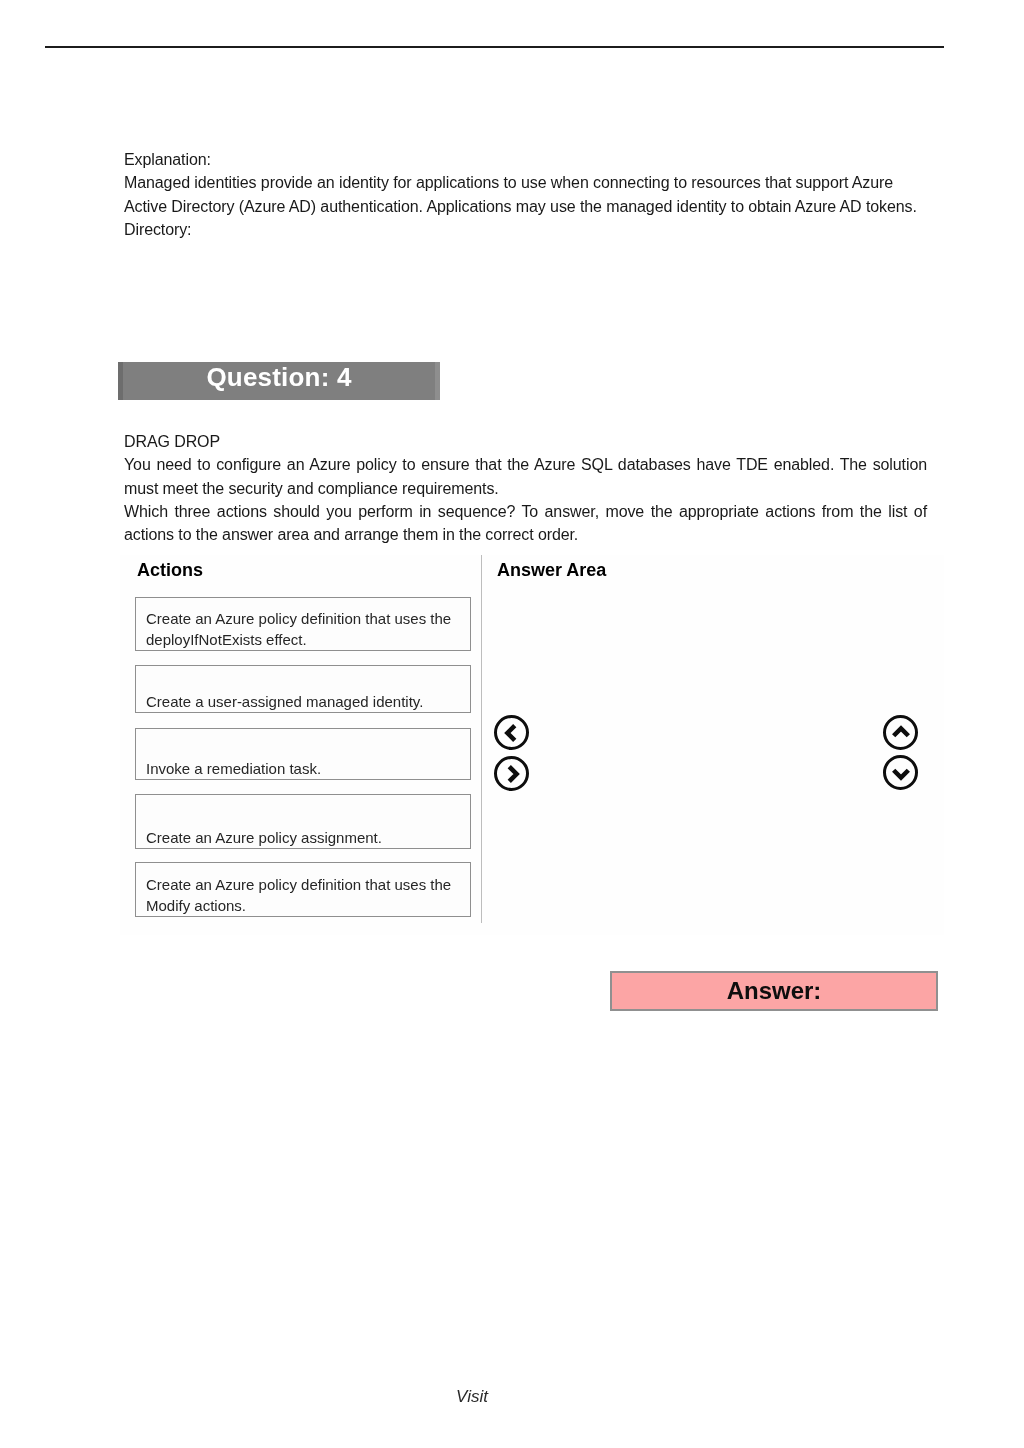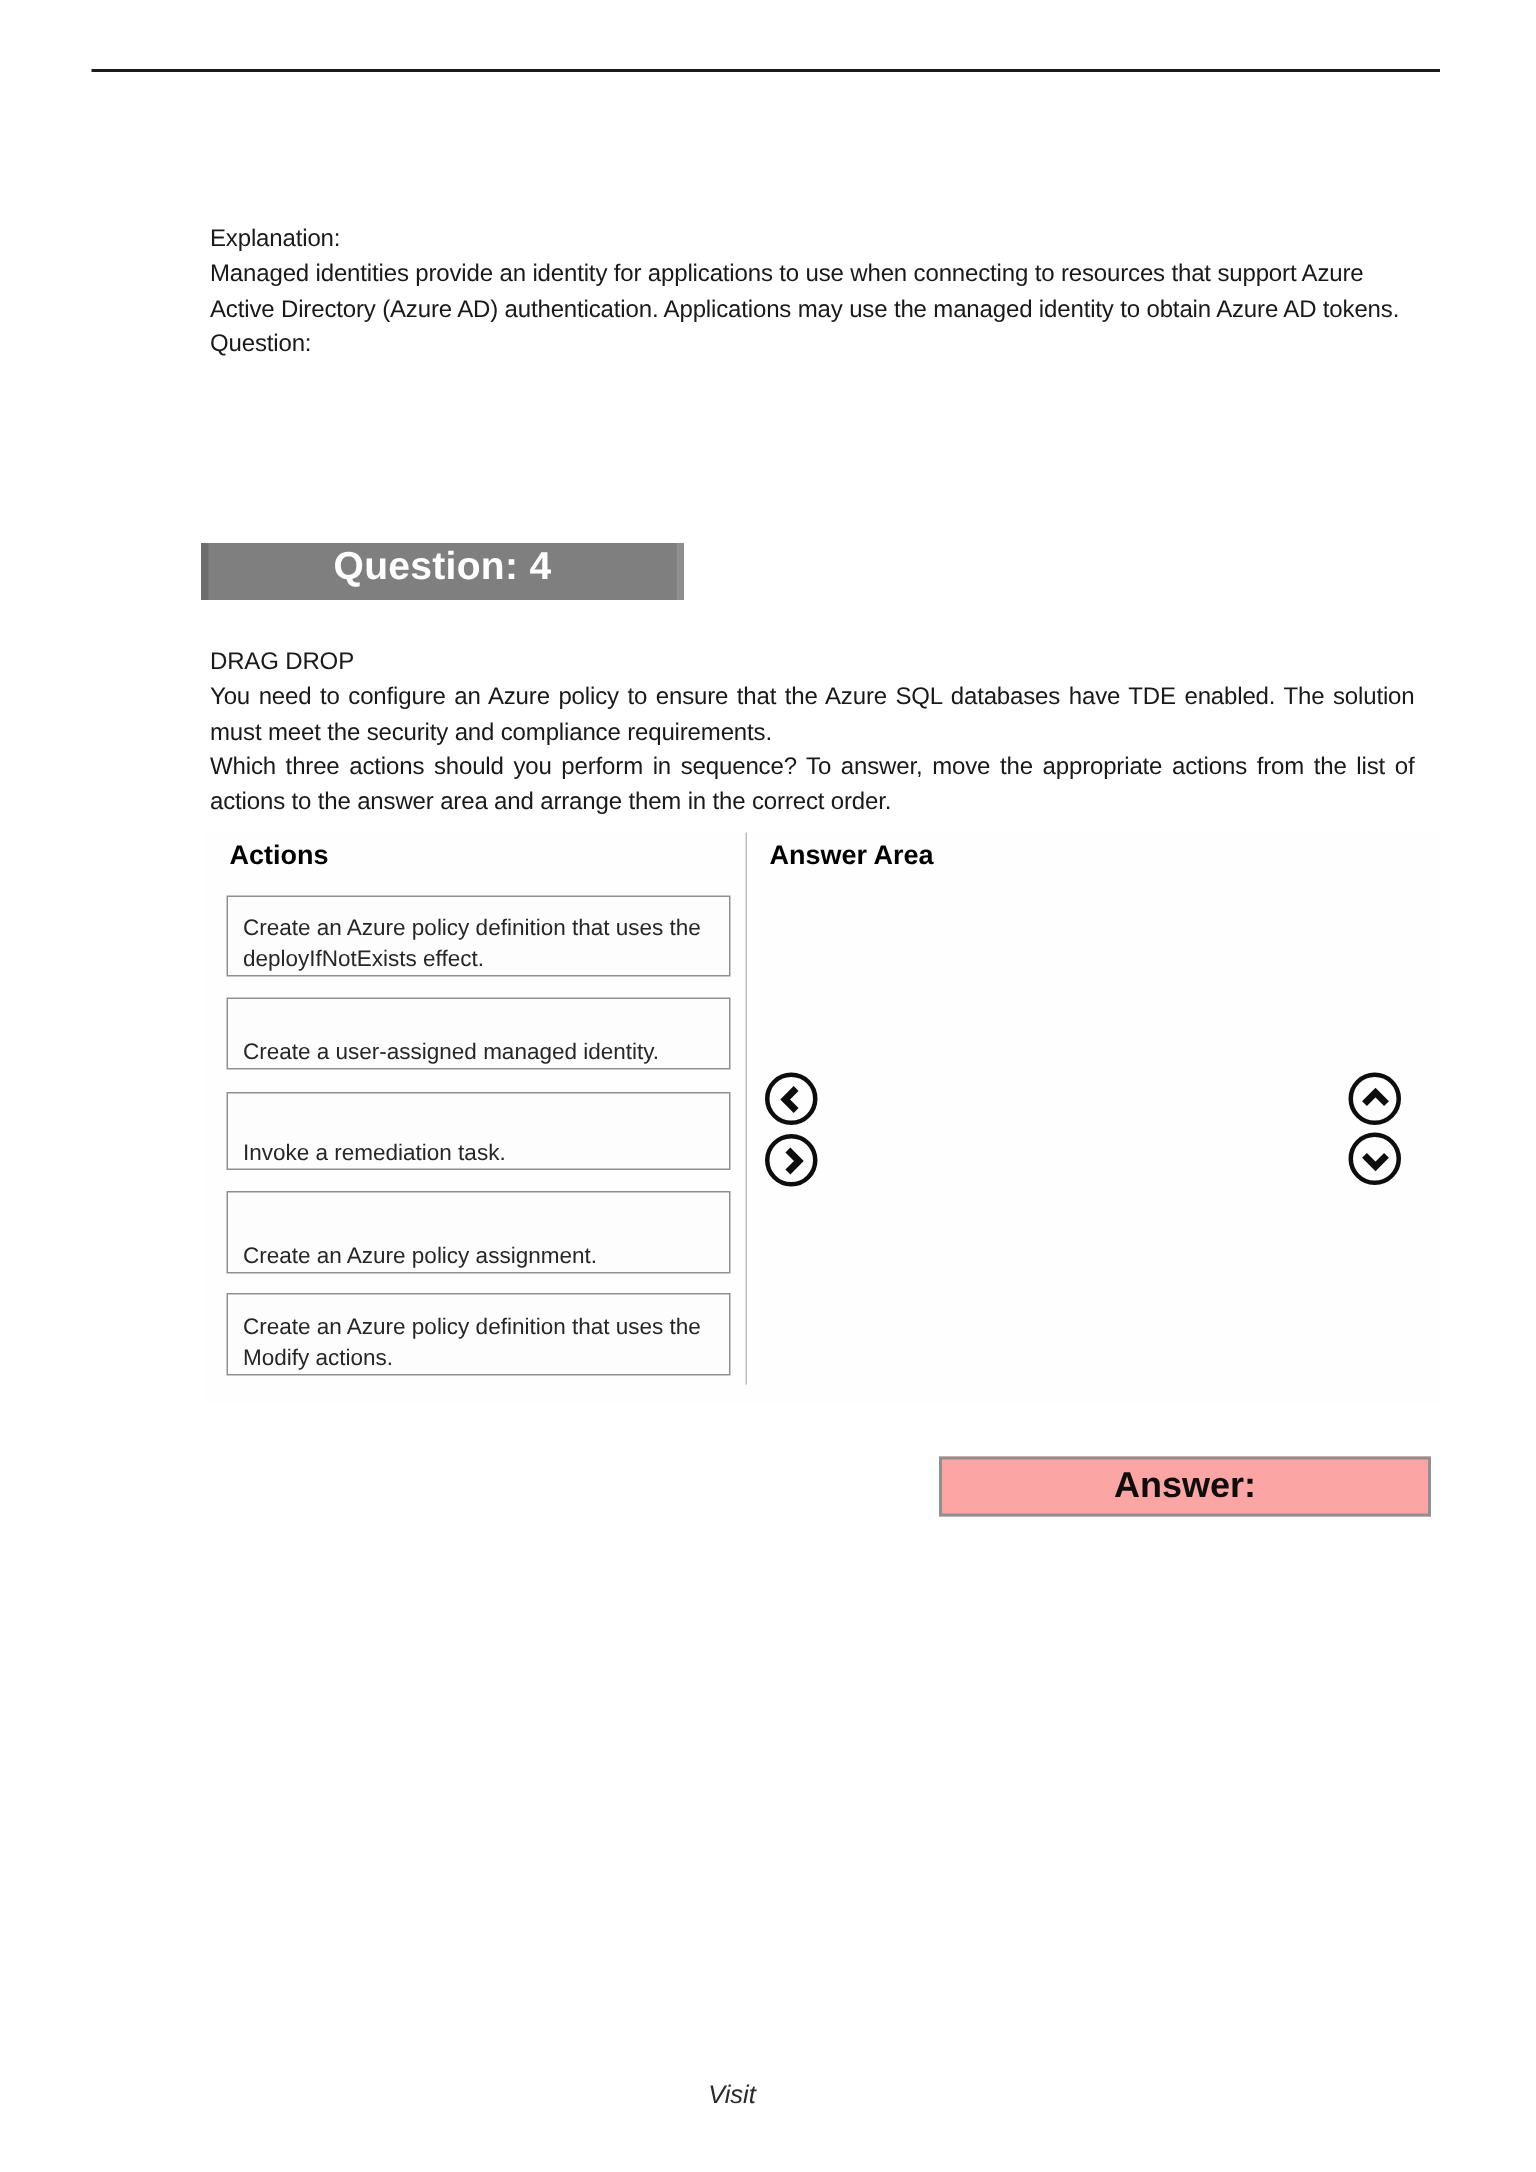--- a/index.html
+++ b/index.html
@@ -5,21 +5,20 @@
   * { margin: 0; padding: 0; box-sizing: border-box; }
   html, body { background: #ffffff; }
   .page {
     position: relative;
     width: 944px;
     height: 1448px;
     background: #ffffff;
     font-family: "Liberation Sans", sans-serif;
     color: #191919;
     overflow: hidden;
-    margin-left: 16px;
   }
   .top-rule {
     position: absolute;
     left: 45px;
     top: 46px;
     width: 952px;
     height: 2px;
     background: #1c1c1c;
   }
   
@@ -158,21 +157,21 @@
 </head>
 <body>
 
 <div class="page">
 
   <div class="top-rule"></div>
 
   <div class="textblock explanation">
     <p>Explanation:</p>
     <p>Managed identities provide an identity for applications to use when connecting to resources that support Azure Active Directory (Azure AD) authentication. Applications may use the managed identity to obtain Azure AD tokens.</p>
-    <p>Question:</p>
+    <p>Directory:</p>
   </div>
 
   <div class="question-bar">
     <span>Question: 4</span>
   </div>
 
   <div class="textblock question-text">
     <p>DRAG DROP</p>
     <p class="just">You need to configure an Azure policy to ensure that the Azure SQL databases have TDE enabled. The solution must meet the security and compliance requirements.</p>
     <p class="just">Which three actions should you perform in sequence? To answer, move the appropriate actions from the list of actions to the answer area and arrange them in the correct order.</p>

